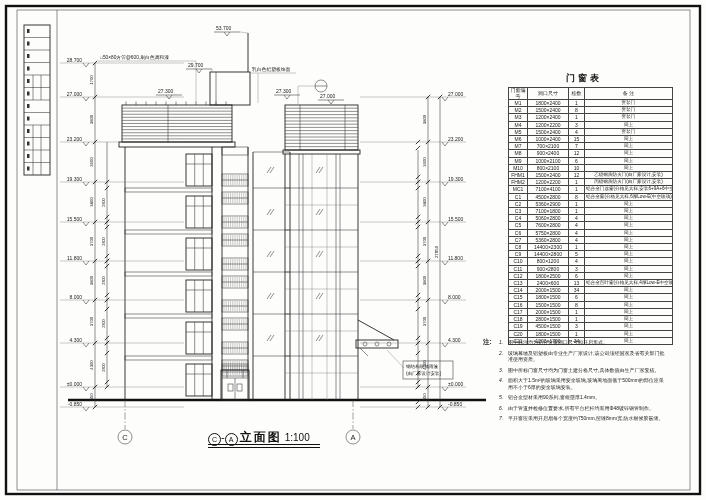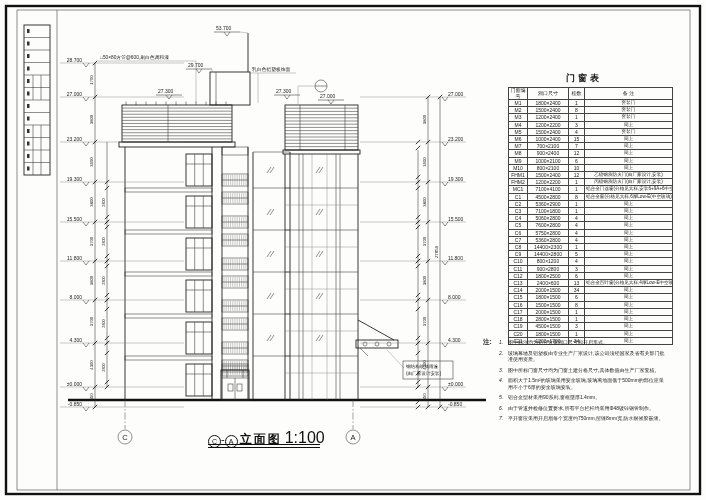--- a/index.html
+++ b/index.html
@@ -30,21 +30,21 @@
   .notes .nlabel{position:absolute;left:0;top:0;font-size:6.5px;font-weight:bold;}
   .notes ol{margin:0 0 0 16px;padding:0;list-style:none;}
   .notes li{margin-bottom:4.2px;position:relative;padding-left:9px;}
   .notes li .no{position:absolute;left:0;top:0;font-style:italic;}
 
   
   .fig-title{position:absolute;left:208px;top:429px;width:170px;height:22px;font-size:11px;color:#111;white-space:nowrap;}
   .fig-title .bub{display:inline-block;width:11px;height:11px;line-height:11px;border:0.8px solid #111;border-radius:50%;
       text-align:center;font-size:7px;vertical-align:-1px;}
   .fig-title .tname{font-weight:bold;font-size:12px;letter-spacing:2px;margin-left:2px;text-align:right;}
-  .fig-title .tscale{font-size:16px;margin-left:3px;text-align:right;}
+  .fig-title .tscale{font-size:10px;margin-left:3px;text-align:right;}
   .fig-underline{position:absolute;left:208px;top:444px;width:112px;border-top:1.2px solid #111;}
   .fig-underline2{position:absolute;left:208px;top:447px;width:112px;border-top:0.6px solid #111;}
 </style>
 </head>
 <body>
 
 <div class="sheet">
 
   <svg id="cad" width="706" height="500" viewBox="0 0 706 500">
 

